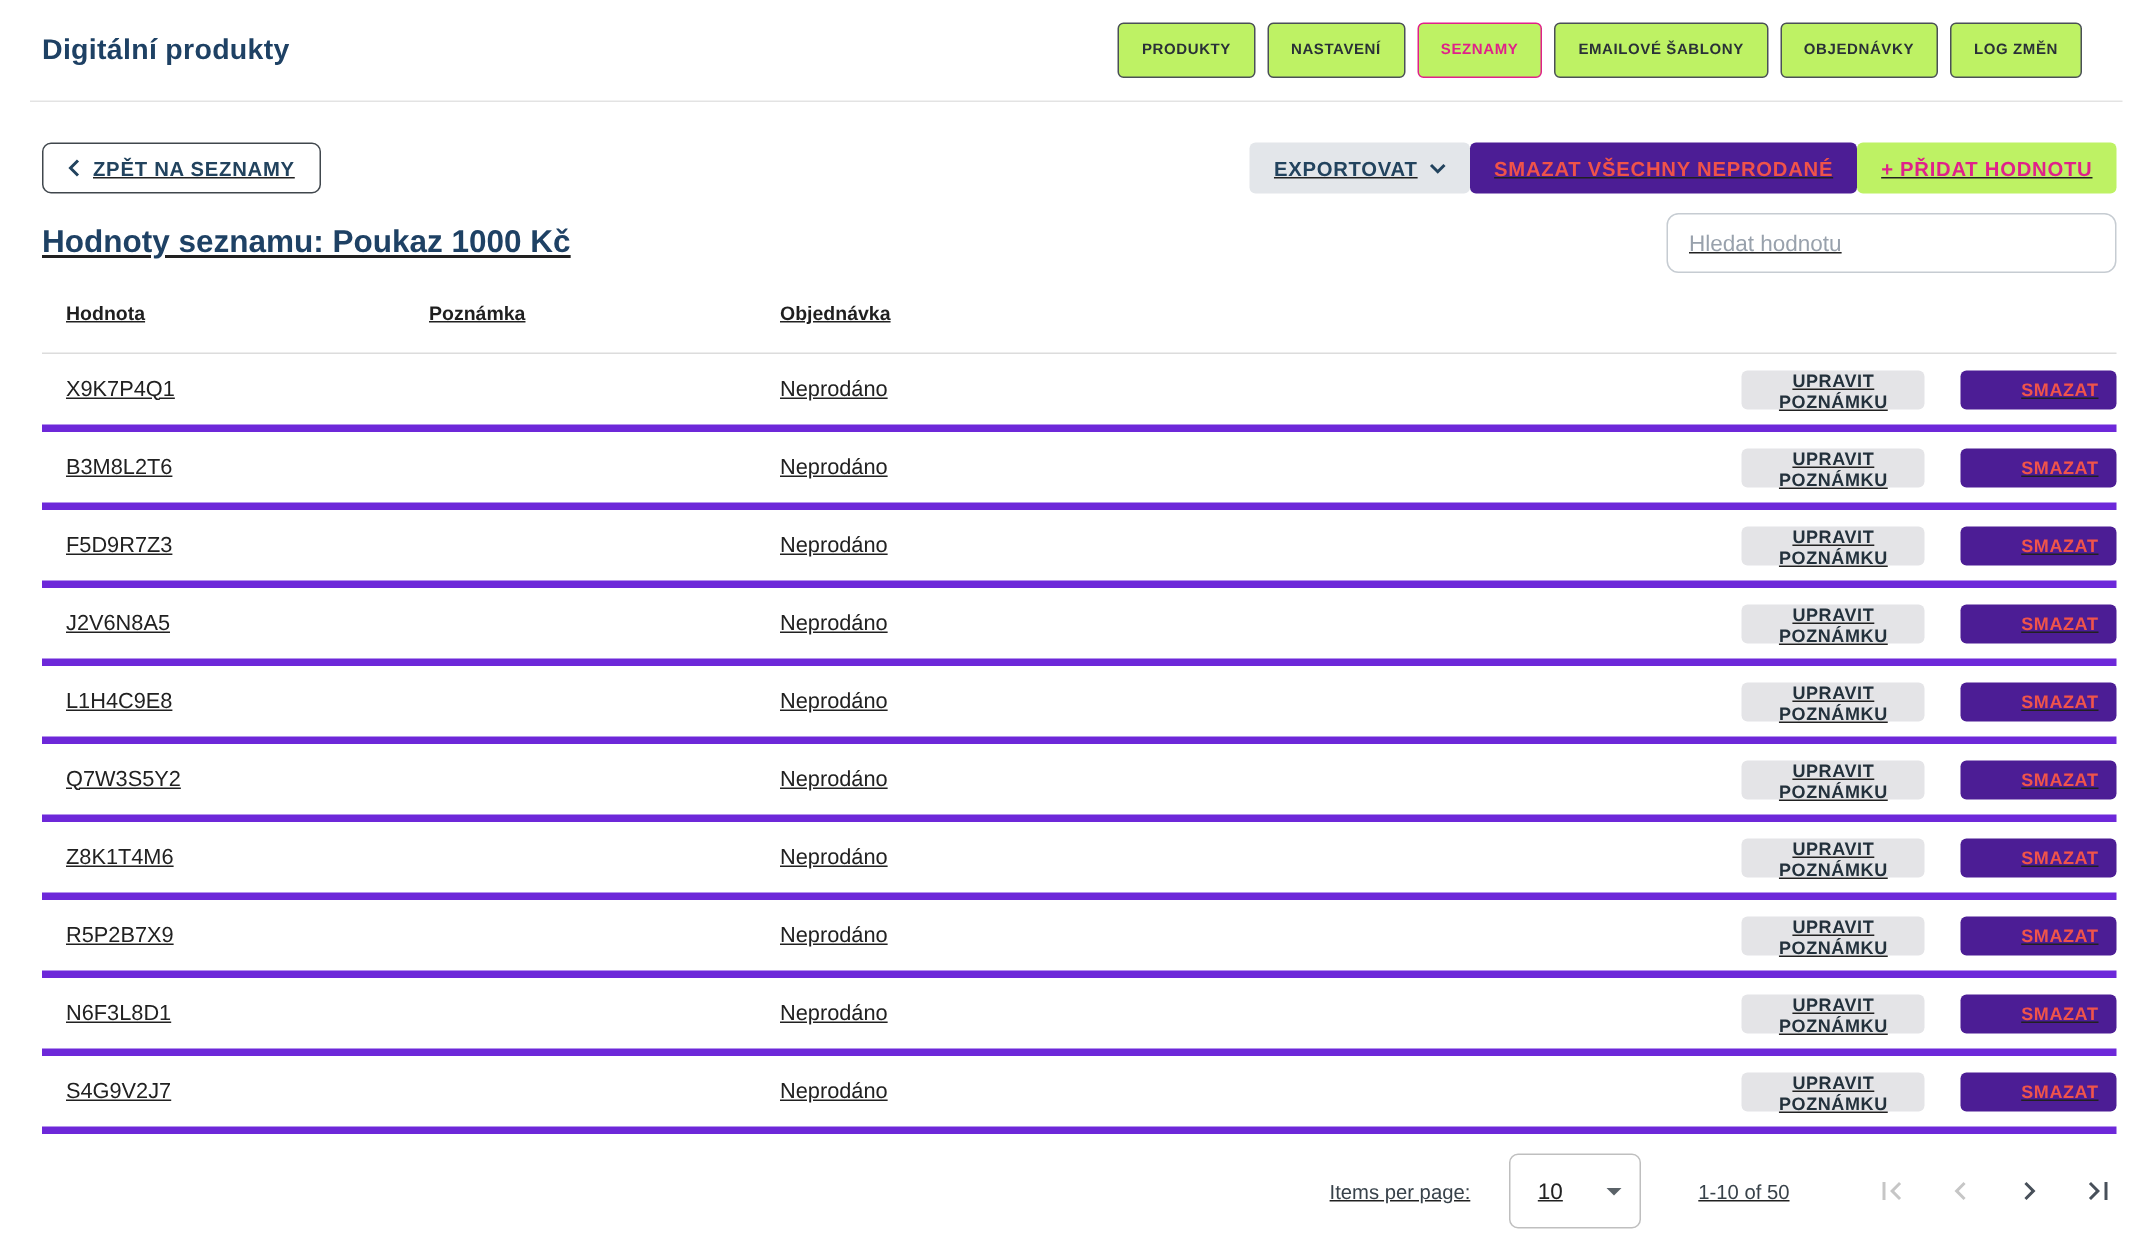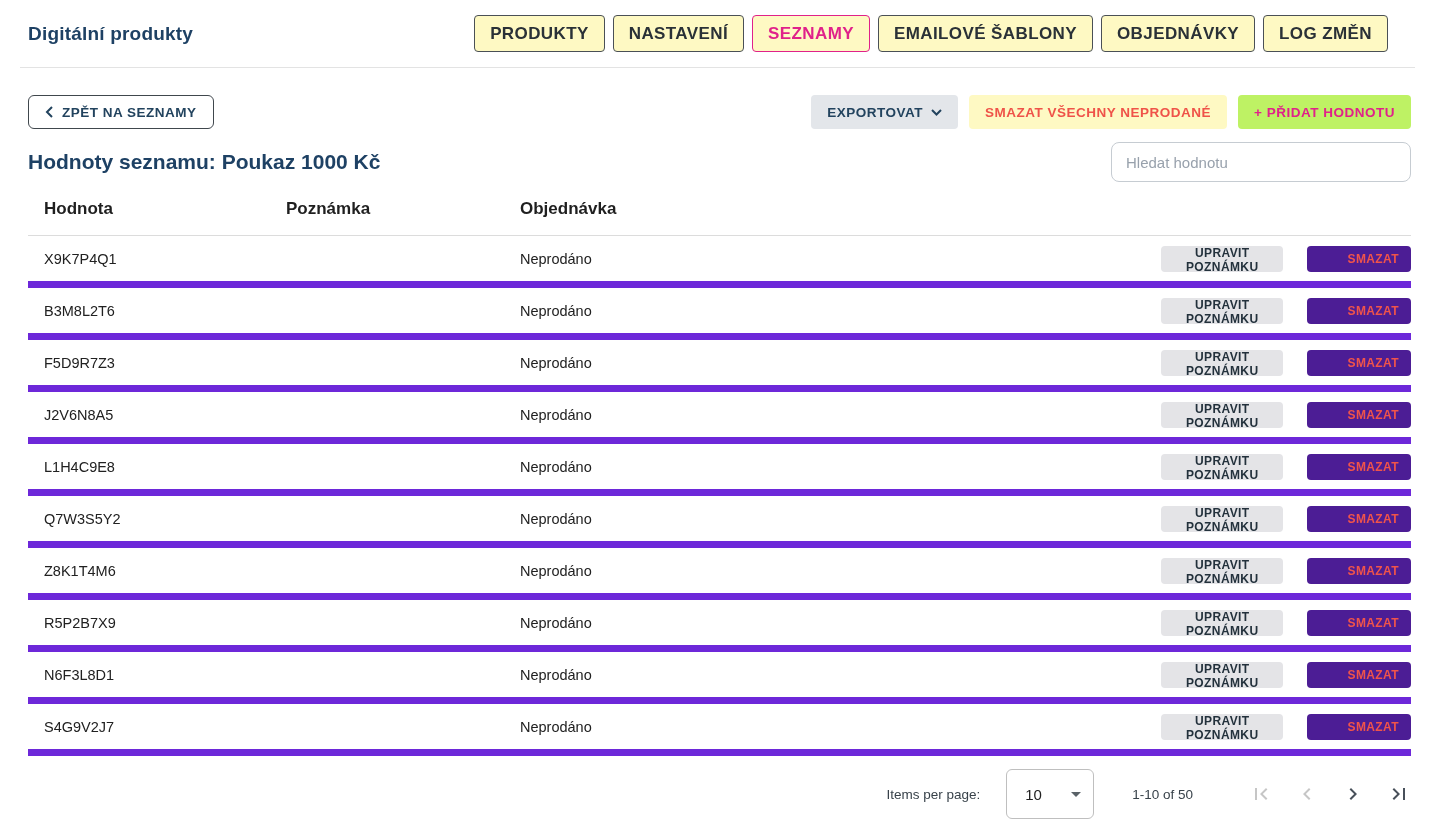--- a/index.html
+++ b/index.html
@@ -4,50 +4,50 @@
 <style>
   * { margin:0; padding:0; box-sizing:border-box; }
   html,body { width:1435px; height:834px; background:#ffffff; overflow:hidden;
     font-family:"Liberation Sans", sans-serif; color:#212121; }
 
   
   .app-header { display:flex; justify-content:space-between; align-items:center;
     padding:15px 47px 15px 28px; }
   .app-title { font-size:19px; font-weight:700; color:#1e4164; letter-spacing:0.2px; }
   .nav { display:flex; gap:8px; }
-  .nav-btn { background:#fef9c3; border:1px solid #4a5056; border-radius:4px;
-    height:37px; padding:0 15px; font-family:inherit; font-size:17px; font-weight:700;
+  .nav-btn { background:#bef264; border:1px solid #4a5056; border-radius:4px;
+    height:37px; padding:0 15px; font-family:inherit; font-size:10px; font-weight:700;
     letter-spacing:0.4px; color:#2a3137; cursor:pointer; }
   .nav-btn.active { color:#e0218a; border-color:#e0218a; }
   .header-divider { border:none; border-top:1px solid #e3e3e3; margin:0 20px; }
 
   
-  .main { padding:0 24px 0 28px; }
+  .main { padding:0 24px 0 28px;text-decoration:underline; }
   .toolbar { margin-top:27px; display:flex; justify-content:space-between; align-items:center; }
   .btn { border:none; border-radius:4px; height:34px; padding:0 16px;
     font-family:inherit; font-size:13.5px; font-weight:700; letter-spacing:0.5px;
     cursor:pointer; display:inline-flex; align-items:center; gap:8px; }
   .back-btn { background:#fff; border:1px solid #40474d; border-radius:6px; color:#22435e; }
-  .toolbar-right { display:flex; gap:11px; }
+  .toolbar-right { display:flex; gap:0; }
   .export-btn { background:#e3e6ea; color:#22435e; }
-  .delete-all-btn { background:#fef9c3; color:#ef5349; }
+  .delete-all-btn { background:#4c1d95; color:#ef5349; }
   .add-btn { background:#bef264; color:#e0218a; }
   .chev { display:inline-block; }
 
   .heading-row { margin-top:13px; display:flex; justify-content:space-between; align-items:center; height:40px; }
   .page-title { font-size:21px; font-weight:700; color:#1e4164; }
   .search-input { width:300px; height:40px; border:1px solid #c6ccd2; border-radius:8px;
     padding:0 14px; font-family:inherit; font-size:15px; color:#212121; outline:none; margin-right:0; }
   .search-input::placeholder { color:#98a1ac; }
 
   
   .thead, .trow { display:grid; grid-template-columns:242px 234px 1fr 250px;
     align-items:center; padding-left:16px; }
-  .thead { height:54px; border-bottom:1px solid #dcdcdc; font-size:17px; font-weight:700; color:#1f1f1f; }
-  .trow { height:52px; border-bottom:7px solid #6d28d9; font-size:14.5px; color:#212121; }
+  .thead { height:54px; border-bottom:1px solid #dcdcdc; font-size:13px; font-weight:700; color:#1f1f1f; }
+  .trow { height:52px; border-bottom:5px solid #6d28d9; font-size:14.5px; color:#212121; }
   .cell.actions { display:flex; justify-content:flex-end; gap:24px; padding-right:0; }
   .row-btn { border:none; border-radius:4px; height:26px; padding:0 12px;
     font-family:inherit; font-size:12px; font-weight:700; letter-spacing:0.4px; cursor:pointer; }
   .edit-btn { background:#e4e4e7; color:#23313c; }
   .del-btn { background:#4c1d95; color:#f0544a;padding-left:40px; }
 
   
   .paginator { display:flex; justify-content:flex-end; align-items:center; padding-top:13px;
     font-size:13.5px; color:#38424a; }
   .ipp-label { margin-right:26px; }

